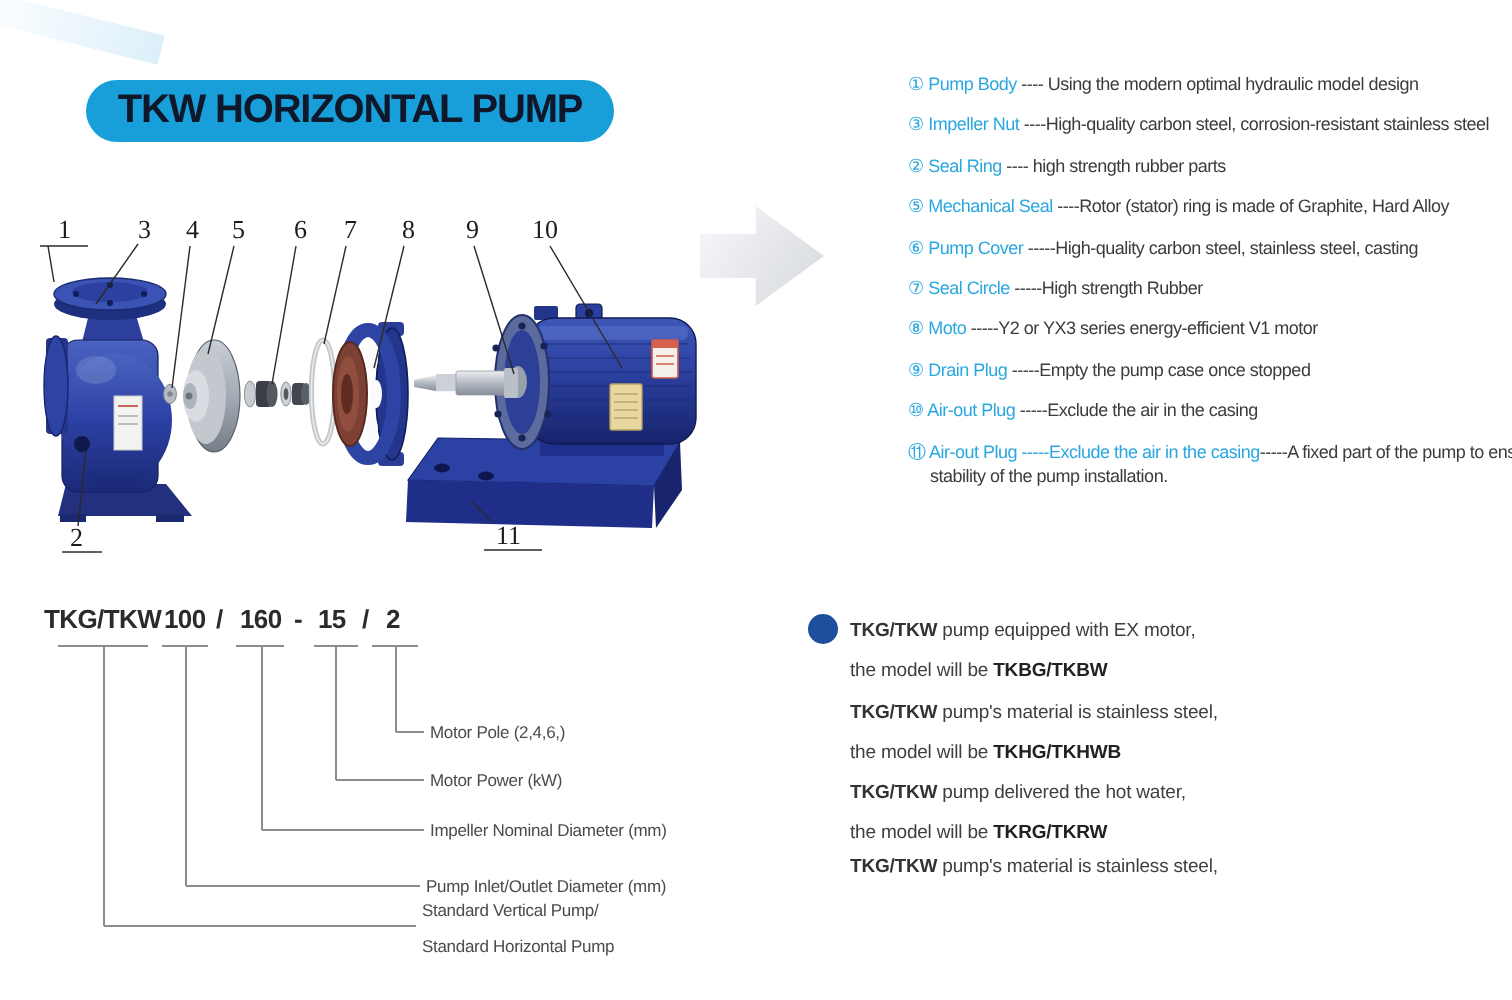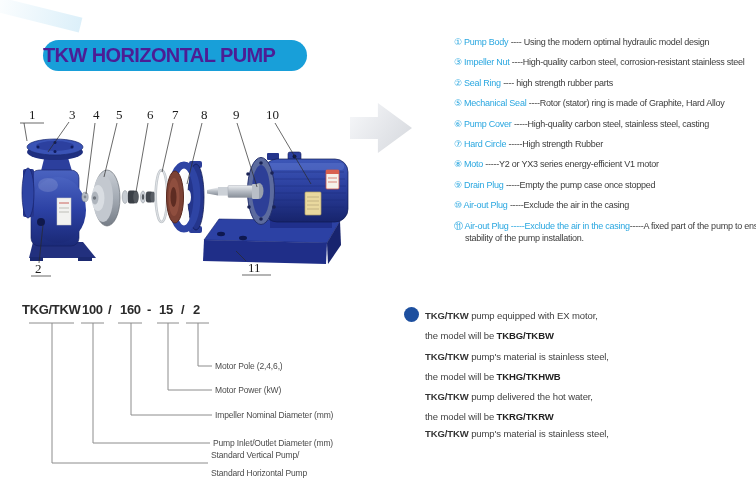--- a/index.html
+++ b/index.html
@@ -6,22 +6,22 @@
   .page{position:relative;width:756px;height:500px;background:#fff;overflow:hidden;
         font-family:"Liberation Sans",sans-serif;}
 
   
   .swoosh{position:absolute;left:-14px;top:6px;width:96px;height:15px;
           background:linear-gradient(90deg,rgba(130,200,235,0),rgba(130,200,235,.28));
           transform:rotate(14deg);}
 
   
   .banner{position:absolute;left:43px;top:40px;width:264px;height:31px;
-          background:#189fd9;border-radius:16px;display:flex;align-items:center;
-          color:#4c1d95;font-weight:bold;font-size:20px;letter-spacing:-0.6px;white-space:nowrap;}
+          background:#189fd9;border-radius:16px;display:flex;align-items:center;justify-content:center;
+          color:#0f172a;font-weight:bold;font-size:20px;letter-spacing:-0.6px;white-space:nowrap;}
 
   
   .arrow{position:absolute;left:350px;top:99px;width:62px;height:58px;
          background:linear-gradient(125deg,#f8f9fb 0%,#e4e6ea 55%,#d4d7dc 100%);
          clip-path:polygon(0 31%,45% 31%,45% 7%,100% 50%,45% 93%,45% 69%,0 69%);}
 
   
   .pump-svg{position:absolute;left:0;top:95px;width:360px;height:200px;}
   .co{font-family:"Liberation Serif",serif;font-size:13px;fill:#1b1b1b;}
 
@@ -233,21 +233,21 @@
       <text class="co" x="248" y="177">11</text>
     </g>
   </svg>
 
   <div class="plist">
     <div class="li"><span class="num">①</span> <span class="nm">Pump Body</span><span class="ds"> ---- Using the modern optimal hydraulic model design</span></div>
     <div class="li"><span class="num">③</span> <span class="nm">Impeller Nut</span><span class="ds"> ----High-quality carbon steel, corrosion-resistant stainless steel</span></div>
     <div class="li"><span class="num">②</span> <span class="nm">Seal Ring</span><span class="ds"> ---- high strength rubber parts</span></div>
     <div class="li"><span class="num">⑤</span> <span class="nm">Mechanical Seal</span><span class="ds"> ----Rotor (stator) ring is made of Graphite, Hard Alloy</span></div>
     <div class="li"><span class="num">⑥</span> <span class="nm">Pump Cover</span><span class="ds"> -----High-quality carbon steel, stainless steel, casting</span></div>
-    <div class="li"><span class="num">⑦</span> <span class="nm">Hard Circle</span><span class="ds"> -----High strength Rubber</span></div>
+    <div class="li"><span class="num">⑦</span> <span class="nm">Seal Circle</span><span class="ds"> -----High strength Rubber</span></div>
     <div class="li"><span class="num">⑧</span> <span class="nm">Moto</span><span class="ds"> -----Y2 or YX3 series energy-efficient V1 motor</span></div>
     <div class="li"><span class="num">⑨</span> <span class="nm">Drain Plug</span><span class="ds"> -----Empty the pump case once stopped</span></div>
     <div class="li"><span class="num">⑩</span> <span class="nm">Air-out Plug</span><span class="ds"> -----Exclude the air in the casing</span></div>
     <div class="li"><span class="num">⑪</span> <span class="nm">Air-out Plug -----Exclude the air in the casing</span><span class="ds">-----A fixed part of the pump to ensure the stability of the pump installation.</span></div>
   </div>
 
   <span class="seg" style="left:22px">TKG/TKW</span>
   <span class="seg" style="left:82px">100</span>
   <span class="seg" style="left:108px">/</span>
   <span class="seg" style="left:120px">160</span>

